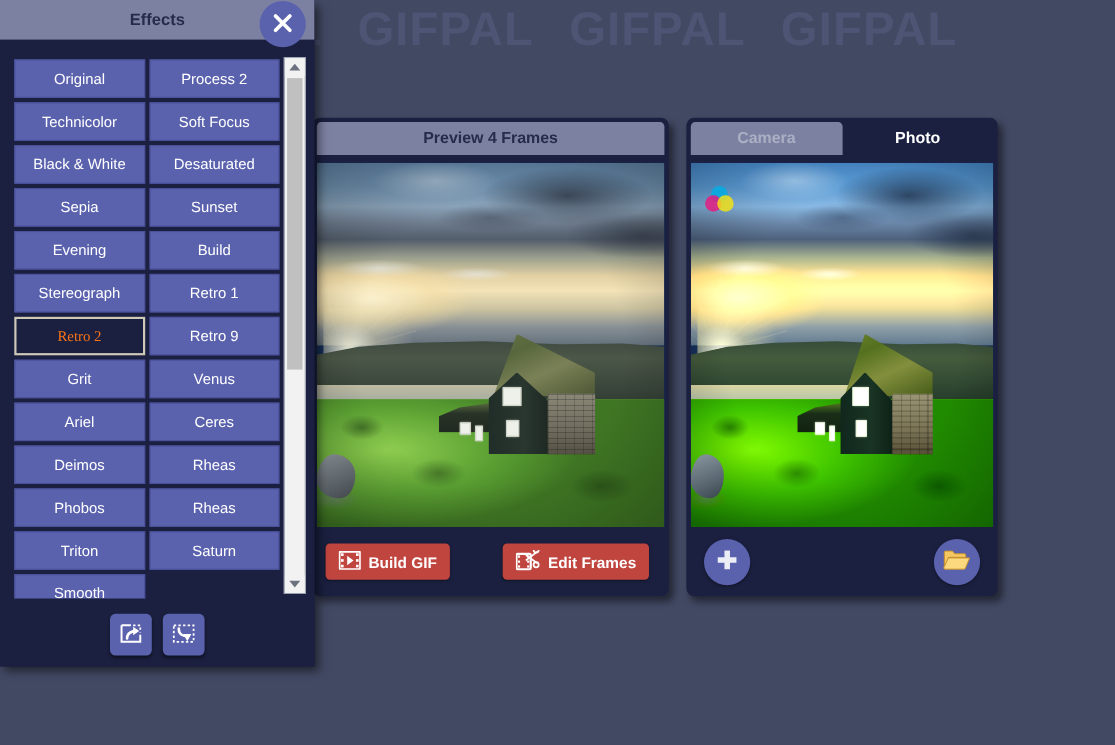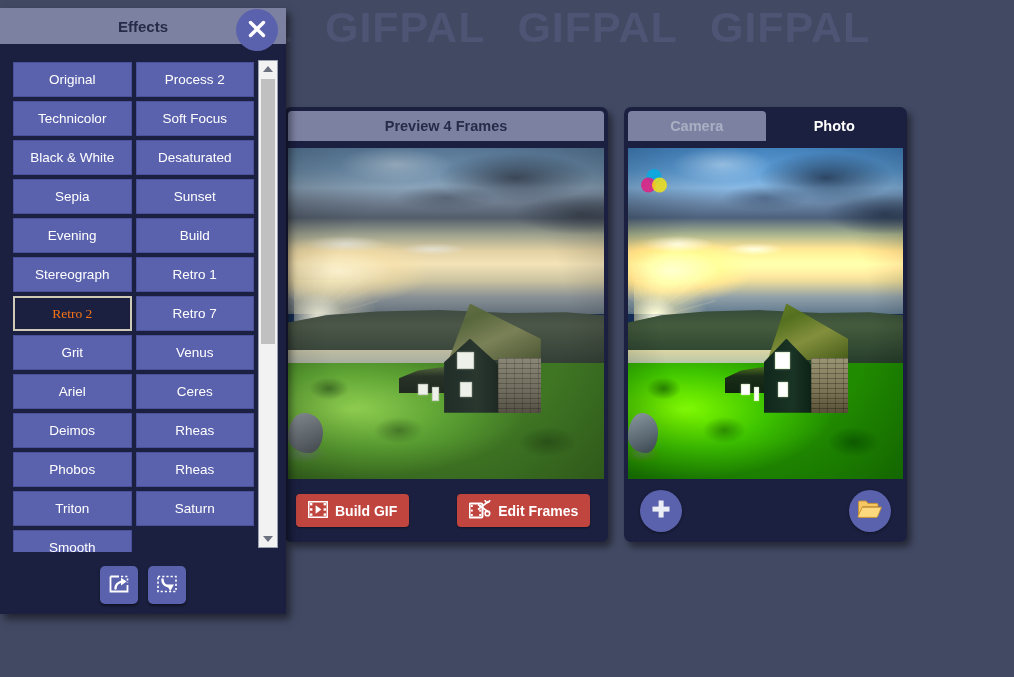--- a/index.html
+++ b/index.html
@@ -200,21 +200,21 @@
   .round-btn {
     width: 42px; height: 42px; border-radius: 50%;
     background: #5b62ad;
     border: none; cursor: pointer;
     display: flex; align-items: center; justify-content: center;
     box-shadow: 0 1px 3px rgba(0,0,0,0.45);
   }
 
   
   #effects-dialog {
-    position: absolute; left: 0; top: 8px;
+    position: absolute; left: 0; top: 0;
     width: 286px; height: 606px;
     background: #1b2040;
     box-shadow: 4px 5px 8px rgba(0,0,0,0.5);
     overflow: hidden;
   }
   #effects-titlebar {
     position: absolute; left: 0; top: 0; width: 286px; height: 36px;
     background: #7d81a1;
     display: flex; align-items: center; justify-content: center;
     color: #252b48; font-size: 15px; font-weight: bold;
@@ -473,21 +473,21 @@
           <div class="fx-btn">Soft Focus</div>
           <div class="fx-btn">Black &amp; White</div>
           <div class="fx-btn">Desaturated</div>
           <div class="fx-btn">Sepia</div>
           <div class="fx-btn">Sunset</div>
           <div class="fx-btn">Evening</div>
           <div class="fx-btn">Build</div>
           <div class="fx-btn">Stereograph</div>
           <div class="fx-btn">Retro 1</div>
           <div class="fx-btn selected">Retro 2</div>
-          <div class="fx-btn">Retro 7</div>
+          <div class="fx-btn">Retro 9</div>
           <div class="fx-btn">Grit</div>
           <div class="fx-btn">Venus</div>
           <div class="fx-btn">Ariel</div>
           <div class="fx-btn">Ceres</div>
           <div class="fx-btn">Deimos</div>
           <div class="fx-btn">Rheas</div>
           <div class="fx-btn">Phobos</div>
           <div class="fx-btn">Rheas</div>
           <div class="fx-btn">Triton</div>
           <div class="fx-btn">Saturn</div>

